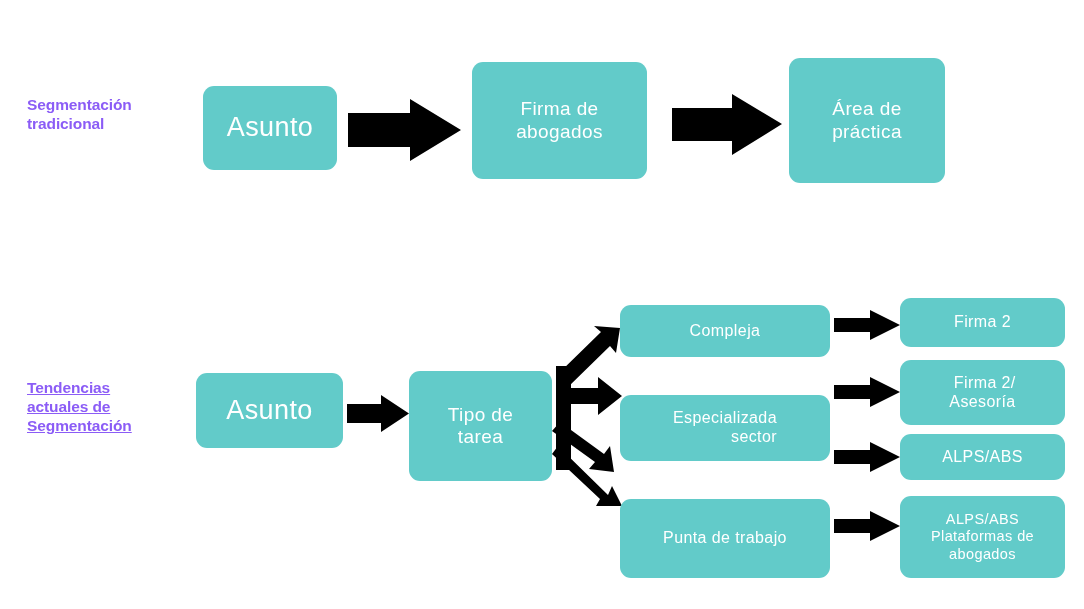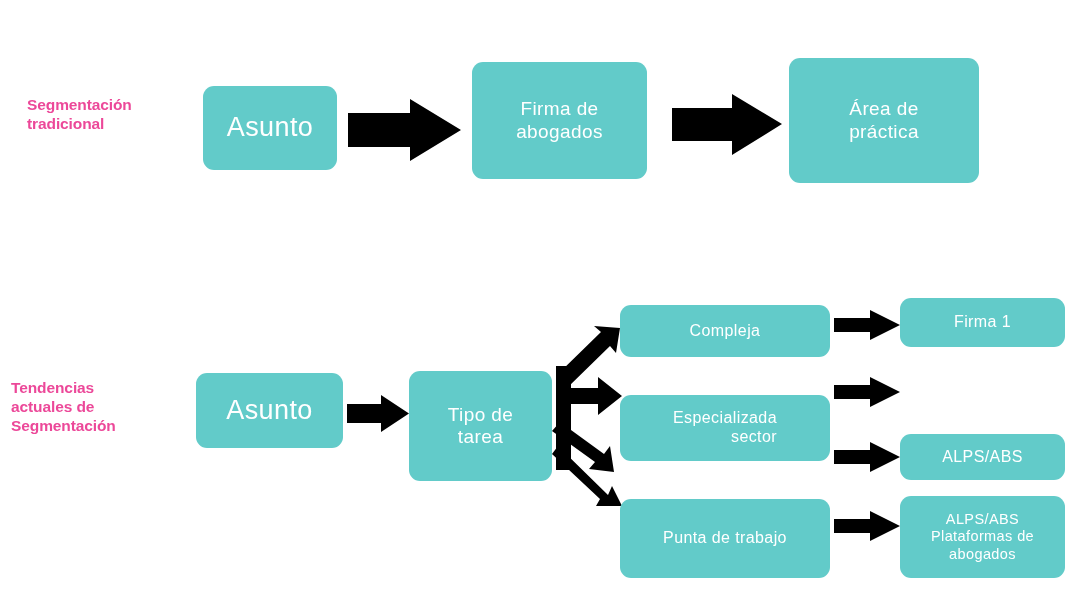--- a/index.html
+++ b/index.html
@@ -9,21 +9,21 @@
     background:#ffffff;
     font-family:"Liberation Sans", sans-serif;
     overflow:hidden;
   }
   #stage{position:relative;width:1084px;height:609px;}
 
   
   .row-label{
     position:absolute;
     font-weight:bold;
-    color:#ec4899;
+    color:#8b5cf6;
     font-size:15.5px;
     line-height:19px;
     letter-spacing:-0.1px;
     white-space:pre-line;
   }
 
   
   .tbox{
     position:absolute;
     background:#62cbc9;
@@ -90,26 +90,26 @@
     <span class="txt">Firma de
 abogados</span>
   </div>
 
   <div class="arrow" style="left:672px;top:94px;width:110px;height:61px;">
     <svg viewBox="0 0 110 61" preserveAspectRatio="none">
       <polygon points="0,14 60,14 60,0 110,30 60,61 60,47 0,47" fill="#000000"></polygon>
     </svg>
   </div>
 
-  <div class="tbox mid" style="left:789px;top:58px;width:190px;height:125px;">
+  <div class="tbox mid" style="left:789px;top:58px;width:156px;height:125px;">
     <span class="txt">Área de
 práctica</span>
   </div>
 
-  <div class="row-label" style="left:11px;top:378px;width:175px;">Tendencias
+  <div class="row-label" style="left:27px;top:378px;width:175px;text-decoration:underline;">Tendencias
 actuales de
 Segmentación</div>
 
   <div class="tbox big" style="left:196px;top:373px;width:147px;height:75px;">
     <span class="txt">Asunto</span>
   </div>
 
   <div class="arrow" style="left:347px;top:395px;width:62px;height:37px;">
     <svg viewBox="0 0 62 37" preserveAspectRatio="none">
       <polygon points="0,9 34,9 34,0 62,18.5 34,37 34,28 0,28" fill="#000000"></polygon>
@@ -168,23 +168,27 @@
     </svg>
   </div>
 
   <div class="arrow" style="left:834px;top:511px;width:66px;height:30px;">
     <svg viewBox="0 0 66 30" preserveAspectRatio="none">
       <polygon points="0,8 36,8 36,0 66,15 36,30 36,22 0,22" fill="#000000"></polygon>
     </svg>
   </div>
 
   <div class="tbox small" style="left:900px;top:298px;width:165px;height:49px;">
-    <span class="txt">Firma 1</span>
+    <span class="txt">Firma 2</span>
   </div>
 
+  <div class="tbox small" style="left:900px;top:360px;width:165px;height:65px;">
+    <span class="txt">Firma 2/
+Asesoría</span>
+  </div>
 
   <div class="tbox small" style="left:900px;top:434px;width:165px;height:46px;">
     <span class="txt">ALPS/ABS</span>
   </div>
 
   <div class="tbox tiny" style="left:900px;top:496px;width:165px;height:82px;">
     <span class="txt">ALPS/ABS
 Plataformas de
 abogados</span>
   </div>

